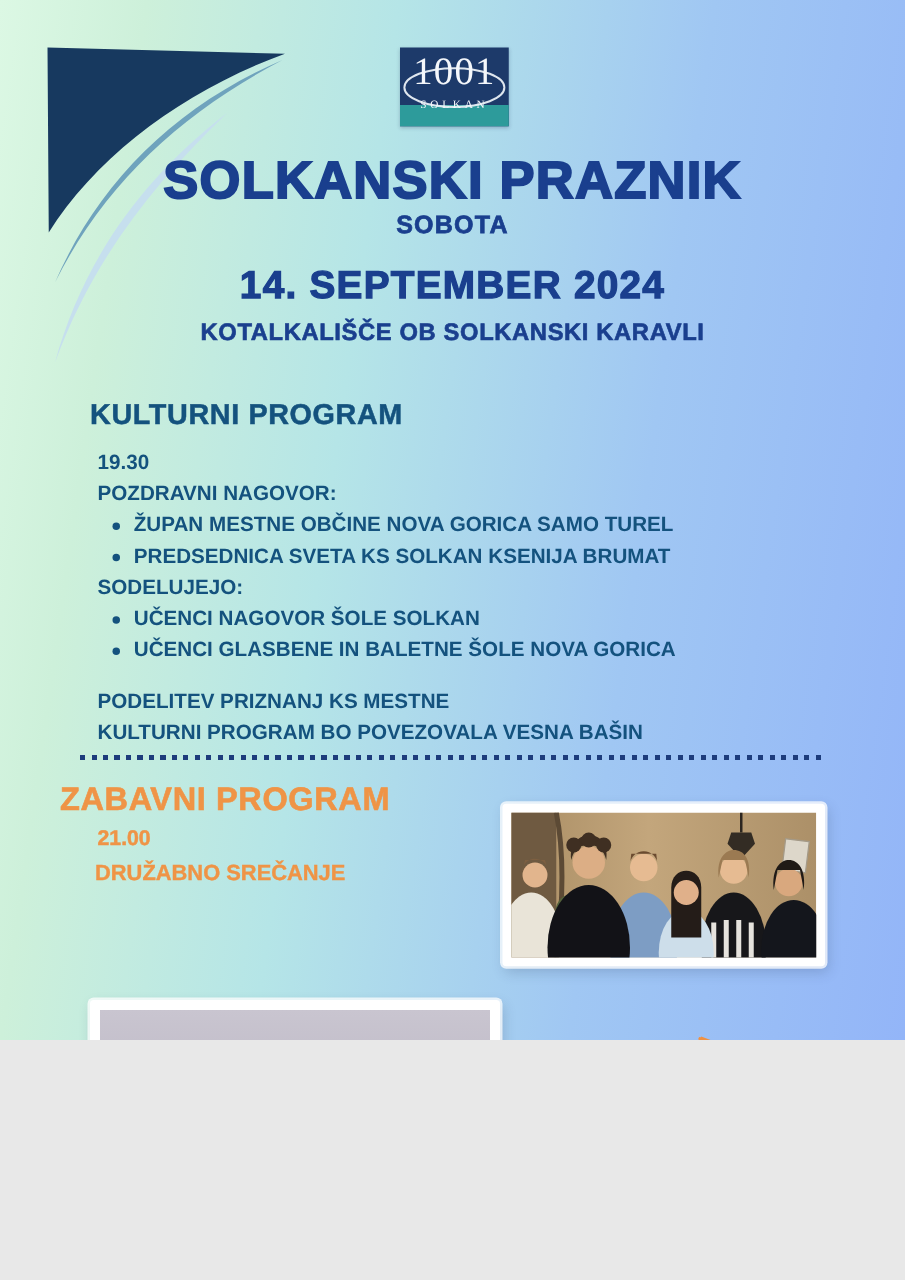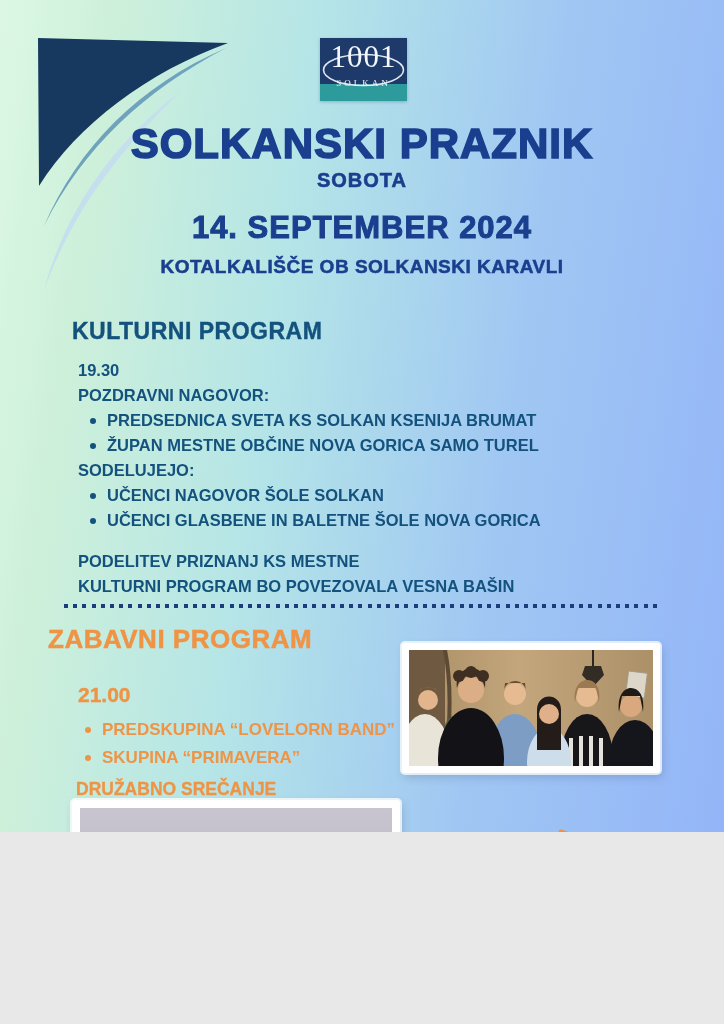--- a/index.html
+++ b/index.html
@@ -35,21 +35,21 @@
   .plist{list-style:none;margin:0;padding:0;}
   .plist li{position:relative;padding-left:29px;}
   .plist li::before{content:'';position:absolute;left:12px;top:9.5px;width:6px;height:6px;border-radius:50%;background:currentColor;}
   .closing{margin-top:16px;}
   
   .divider{left:64px;top:604px;width:597px;height:4px;
     background:repeating-linear-gradient(90deg,#1d3c7c 0 4px,transparent 4px 9.2px);}
   
   .entertainment{left:48px;top:624px;width:390px;color:#ef9446;}
   .entertainment h2{margin:0;font-size:26px;font-weight:800;letter-spacing:.5px;-webkit-text-stroke:.5px #ef9446;}
-  .e-time{margin-top:28px;padding-left:30px;font-size:21px;font-weight:800;-webkit-text-stroke:.4px #ef9446;}
+  .e-time{margin-top:6px;padding-left:30px;font-size:17px;font-weight:800;-webkit-text-stroke:.4px #ef9446;}
   .e-list{list-style:none;margin:9px 0 0 0;padding:0;font-size:17px;font-weight:700;line-height:28px;}
   .e-list li{position:relative;padding-left:54px;}
   .e-list li::before{content:'';position:absolute;left:37px;top:11px;width:6px;height:6px;border-radius:50%;background:currentColor;}
   .e-closing{margin-top:3px;padding-left:28px;font-size:17.5px;font-weight:800;line-height:28px;-webkit-text-stroke:.3px #ef9446;}
   
   .photo-frame{background:#fff;border-radius:3px;
     box-shadow:0 0 0 2px rgba(255,255,255,.75),2px 4px 10px rgba(40,60,90,.22);}
   .photo-frame svg{display:block;}
   .photo-top{left:402px;top:643px;padding:7px;}
   .photo-bottom{left:72px;top:800px;padding:8px;}
@@ -80,44 +80,40 @@
   <div class="abs day">SOBOTA</div>
   <div class="abs date">14. SEPTEMBER 2024</div>
   <div class="abs venue">KOTALKALIŠČE OB SOLKANSKI KARAVLI</div>
 
   <div class="abs cultural">
     <h2>KULTURNI PROGRAM</h2>
     <div class="c-body">
       <div>19.30</div>
       <div>POZDRAVNI NAGOVOR:</div>
       <ul class="plist">
+        <li>ŽUPAN MESTNE OBČINE NOVA GORICA SAMO TUREL</li>
         <li>PREDSEDNICA SVETA KS SOLKAN KSENIJA BRUMAT</li>
-        <li>ŽUPAN MESTNE OBČINE NOVA GORICA SAMO TUREL</li>
       </ul>
       <div>SODELUJEJO:</div>
       <ul class="plist">
         <li>UČENCI NAGOVOR ŠOLE SOLKAN</li>
         <li>UČENCI GLASBENE IN BALETNE ŠOLE NOVA GORICA</li>
       </ul>
       <div class="closing">
         <div>PODELITEV PRIZNANJ KS MESTNE</div>
         <div>KULTURNI PROGRAM BO POVEZOVALA VESNA BAŠIN</div>
       </div>
     </div>
   </div>
 
   <div class="abs divider"></div>
 
   <div class="abs entertainment">
     <h2>ZABAVNI PROGRAM</h2>
     <div class="e-time">21.00</div>
-    <ul class="e-list">
-      <li>PREDSKUPINA “LOVELORN BAND”</li>
-      <li>SKUPINA “PRIMAVERA”</li>
-    </ul>
     <div class="e-closing">DRUŽABNO SREČANJE</div>
   </div>
 
   <div class="abs photo-frame photo-top">
     <svg width="244" height="116" viewBox="0 0 244 116">
       <defs>
         <linearGradient id="wall" x1="0" y1="0" x2="1" y2="0">
           <stop offset="0" stop-color="#a98d64"></stop>
             <stop offset="0.45" stop-color="#c3a67c"></stop>
             <stop offset="1" stop-color="#ac9068"></stop>

